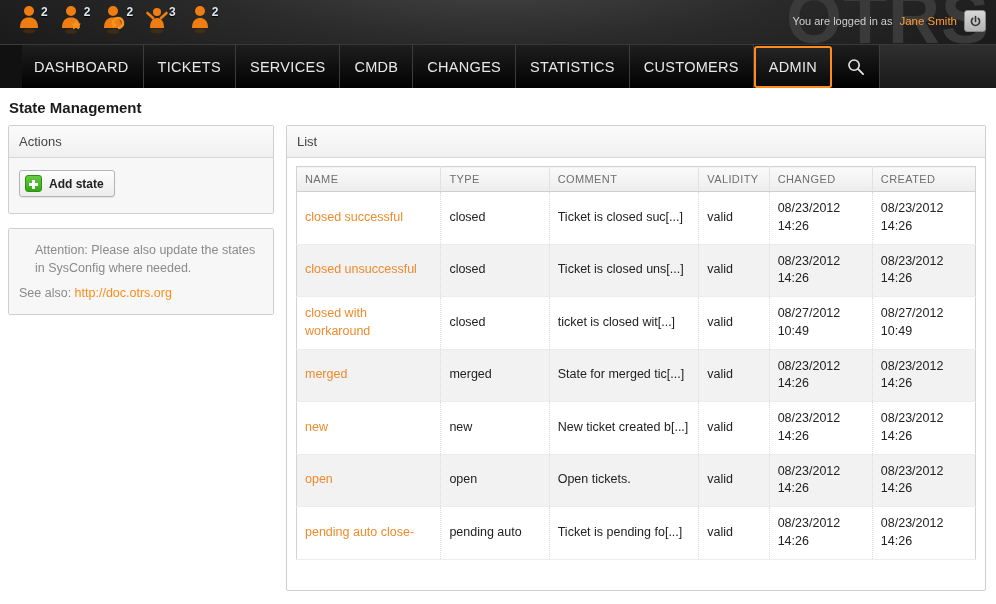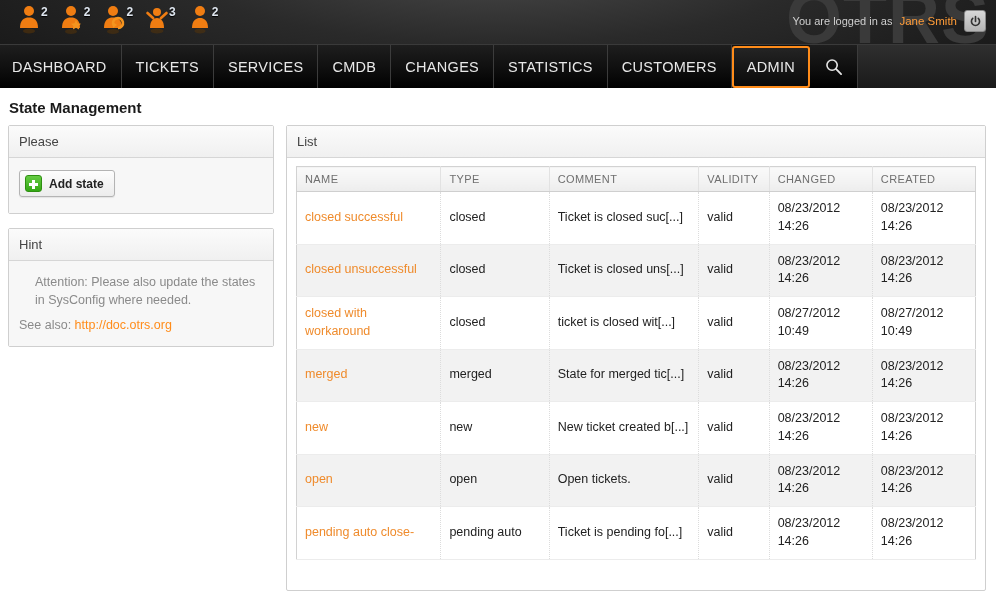--- a/index.html
+++ b/index.html
@@ -101,21 +101,21 @@
     font-size: 14.5px;
     letter-spacing: 0.3px;
     border-right: 1px solid #3c3c3c;
     background: linear-gradient(180deg,#1e1e1e 0%, #0d0d0d 60%, #000 100%);
     cursor: pointer;
     height: 44px;
     line-height: 44px;
     white-space: nowrap;
     position: relative;
   }
-  .nav-item:first-child { padding-left: 12px; }
+  .nav-item:first-child { padding-left: 12px; margin-left: 22px; }
   .nav-item.active {
     border: 2px solid #ff8c1a;
     border-radius: 3px;
     background: linear-gradient(180deg,#242424 0%, #0a0a0a 100%);
     height: 42px;
     margin-top: 1px;
     padding: 0 13px;
     line-height: 38px;
   }
   .nav-search {
@@ -363,31 +363,30 @@
   </div>
 </div>
 
 <div class="page-title">State Management</div>
 
 <div class="content">
 
   <div class="sidebar">
 
     <div class="widget">
-      <div class="widget-head">Please</div>
+      <div class="widget-head">Actions</div>
       <div class="widget-body">
         <div class="add-btn">
           <span class="plus-icon"></span>
           <span>Add state</span>
         </div>
       </div>
     </div>
 
     <div class="widget">
-      <div class="widget-head">Hint</div>
       <div class="hint-body">
         <p class="hint-text">Attention: Please also update the states in SysConfig where needed.</p>
         <p class="hint-see">
           <span>See also:</span>
           <a class="hint-link">http://doc.otrs.org</a>
         </p>
       </div>
     </div>
 
   </div>

